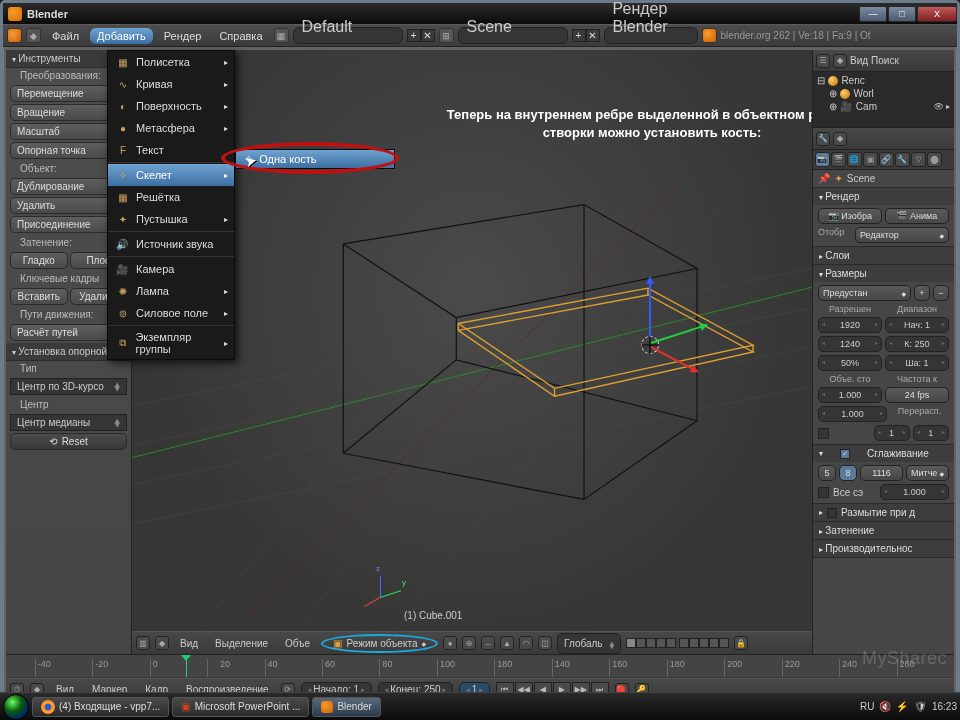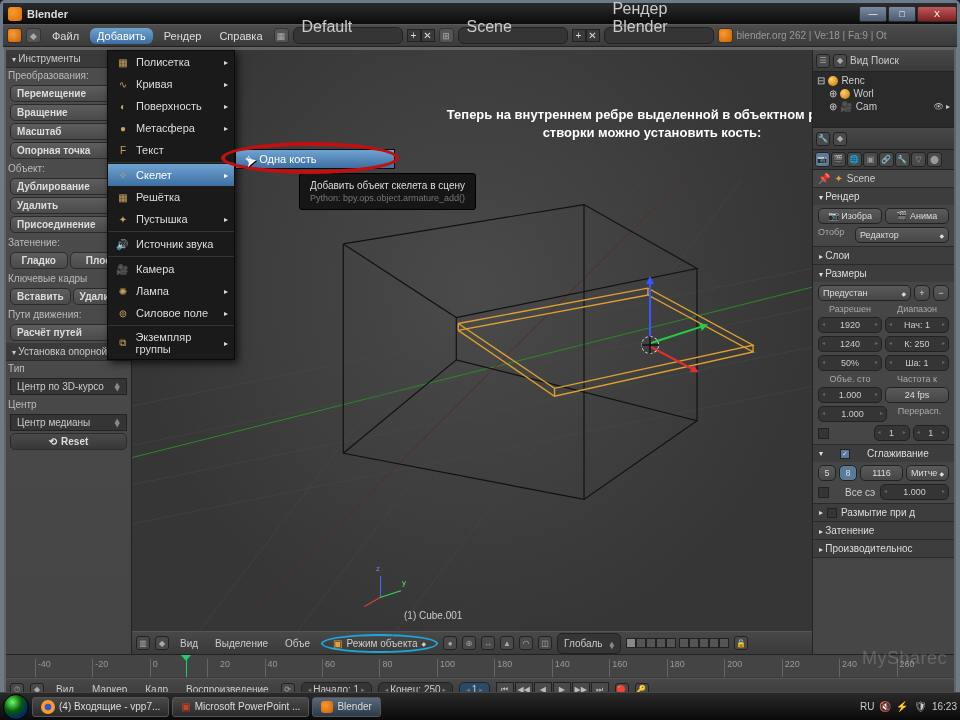--- a/index.html
+++ b/index.html
@@ -26,22 +26,22 @@
 
 
 .workspace { position: absolute; top: 47px; left: 3px; right: 3px; bottom: 63px; display: flex; background:#3a3a3a; }
 .panel-left { width: 126px; background: linear-gradient(#4d4d4d,#454545); border-right:1px solid #222; overflow:hidden; }
 .view3d { flex: 1; position: relative; background: #3c3c3c; background: radial-gradient(ellipse at 50% 40%, #4a4a4a, #363636 70%); overflow:hidden; }
 .panel-right { width: 142px; background: #464646; border-left:1px solid #222; overflow:hidden; font-size:10px; color:#ccc; }
 
 
 .tool-hdr { background: #3a3a3a; padding: 3px 6px; font-size: 10px; color: #ccc; border-bottom:1px solid #2a2a2a; }
 .tool-hdr.tri::before { content:"▾ "; font-size:8px; }
-.tool-sub { font-size:10px; color:#bbb; padding:2px 2px; }
-.tool-btn { margin: 2px 4px; background: linear-gradient(#5e5e5e,#4a4a4a); border:1px solid #2a2a2a; border-radius:5px; padding:2px 6px; font-size:10px; color:#ddd; display:block;font-weight:bold; }
+.tool-sub { font-size:10px; color:#bbb; padding:2px 14px; }
+.tool-btn { margin: 2px 4px; background: linear-gradient(#5e5e5e,#4a4a4a); border:1px solid #2a2a2a; border-radius:5px; padding:2px 6px; font-size:10px; color:#ddd; display:block; }
 .tool-row { display:flex; gap:2px; margin:2px 4px; }
 .tool-row .tool-btn { margin:0; flex:1; text-align:center; }
 .tool-dd { margin:2px 4px; background:#353535; border:1px solid #222; border-radius:0; padding:2px 6px; font-size:10px; color:#ccc; display:flex; justify-content:space-between; align-items:center; }
 .tool-dd::after { content:"◆"; font-size:7px; color:#888; transform:scaleY(1.6); }
 
 
 .dd-menu { position:absolute; left:104px; top:47px; width:128px; background:#1a1a1a; border:1px solid #0a0a0a; box-shadow:3px 3px 8px rgba(0,0,0,.7); z-index:50; font-size:11px; color:#ddd; }
 .dd-item { display:flex; align-items:center; gap:6px; padding:4px 8px; position:relative; }
 .dd-item::after { position:absolute; right:6px; }
 .dd-item.sub::after { content:"▸"; font-size:8px; }
@@ -119,21 +119,21 @@
 .rp-sh { padding:3px 6px; font-size:10px; color:#ddd; background:#3d3d3d; }
 .rp-sh::before { content:"▾ "; font-size:8px; }
 .rp-sh.closed::before { content:"▸ "; }
 .rp-body { padding:3px 5px; display:flex; flex-direction:column; gap:3px; }
 .rp-row2 { display:flex; gap:3px; }
 .rp-btn { flex:1; background:linear-gradient(#5a5a5a,#474747); border:1px solid #222; border-radius:5px; padding:2px 4px; font-size:9px; color:#ddd; text-align:center; display:flex; align-items:center; justify-content:center; gap:2px; }
 .rp-num { flex:1; background:#353535; border:1px solid #222; border-radius:5px; padding:2px 4px; font-size:9px; color:#ccc; text-align:center; position:relative; }
 .rp-num::before { content:"◂"; position:absolute; left:3px; font-size:6px; color:#666; }
 .rp-num::after { content:"▸"; position:absolute; right:3px; font-size:6px; color:#666; }
 .rp-lbl { font-size:9px; color:#aaa; text-align:center; }
-.rp-chk { display:flex; align-items:center; gap:16px; font-size:10px; }
+.rp-chk { display:flex; align-items:center; gap:4px; font-size:10px; }
 .rp-chk .box { width:11px; height:11px; border:1px solid #222; background:#353535; display:flex; align-items:center; justify-content:center; font-size:8px; color:#ddd; }
 .watermark { position:absolute; right:10px; bottom:48px; font-size:18px; color:rgba(255,255,255,.18); z-index:60; letter-spacing:.5px; font-weight:300; }
 
 
 .taskbar { position:absolute; left:0; right:0; bottom:0; height:28px; background:linear-gradient(#2a2a2a,#0a0a0a); border-top:1px solid #444; display:flex; align-items:center; gap:3px; padding:0 3px; font-size:10px; color:#ddd; z-index:100; }
 .start-orb { width:26px; height:26px; border-radius:50%; background:radial-gradient(circle at 35% 30%, #6aff6a 0%, #0a5a0a 40%, #002a60 70%); border:1px solid #000; }
 .task { background:linear-gradient(#4a4a4a,#2a2a2a); border:1px solid #555; border-radius:3px; padding:2px 8px; display:flex; align-items:center; gap:4px; max-width:150px; overflow:hidden; white-space:nowrap; }
 .task.active { background:linear-gradient(#5a6a7a,#2a3a4a); }
 .tray { margin-left:auto; display:flex; align-items:center; gap:5px; font-size:10px; color:#ccc; }
 .firefox-ico { width:14px; height:14px; border-radius:50%; background:radial-gradient(circle,#2a5ad0 35%,#ff9a2a 36%); }
@@ -175,21 +175,21 @@
         <span>✕</span>
       </div>
     <div class="mb-icon">⊞</div>
     <div class="mb-field" style="width:110px">
         <span>Scene</span>
       </div>
     <div class="mb-plusx">
         <span>+</span>
         <span>✕</span>
       </div>
-    <div class="mb-field" style="width:110px">
+    <div class="mb-field" style="width:94px">
         <span>Рендер Blender</span>
       </div>
     <div class="mb-icon orange"></div>
     <div class="top-info">blender.org  262 | Ve:18 | Fa:9 | Ot</div>
   </div>
 
   <div class="workspace">
 
     <div class="panel-left">
       <div class="tool-hdr tri">Инструменты</div>
@@ -527,24 +527,20 @@
         <span class="dd-ico">⧉</span>
         <span>Экземпляр группы</span>
       </div>
     </div>
   <div class="dd-sub">
     <span>✧</span>
     <span>Одна кость</span>
   </div>
   <div class="red-ring"></div>
   <div class="fake-cursor">➤</div>
-  <div class="tooltip">
-    <div>Добавить объект скелета в сцену</div>
-    <div class="py">Python: bpy.ops.object.armature_add()</div>
-  </div>
 
   <div class="timeline">
     <div class="tl-ruler" id="tl-ruler">
       <div class="tl-cursor"></div>
     <div class="tl-tick" style="left: 28.7273px;">-40</div>
         <div class="tl-tick" style="left: 86.1818px;">-20</div>
         <div class="tl-tick" style="left: 143.636px;">0</div>
         <div class="tl-tick" style="left: 201.091px; padding-left: 12px;">20</div>
         <div class="tl-tick" style="left: 258.545px;">40</div>
         <div class="tl-tick" style="left: 316px;">60</div>

